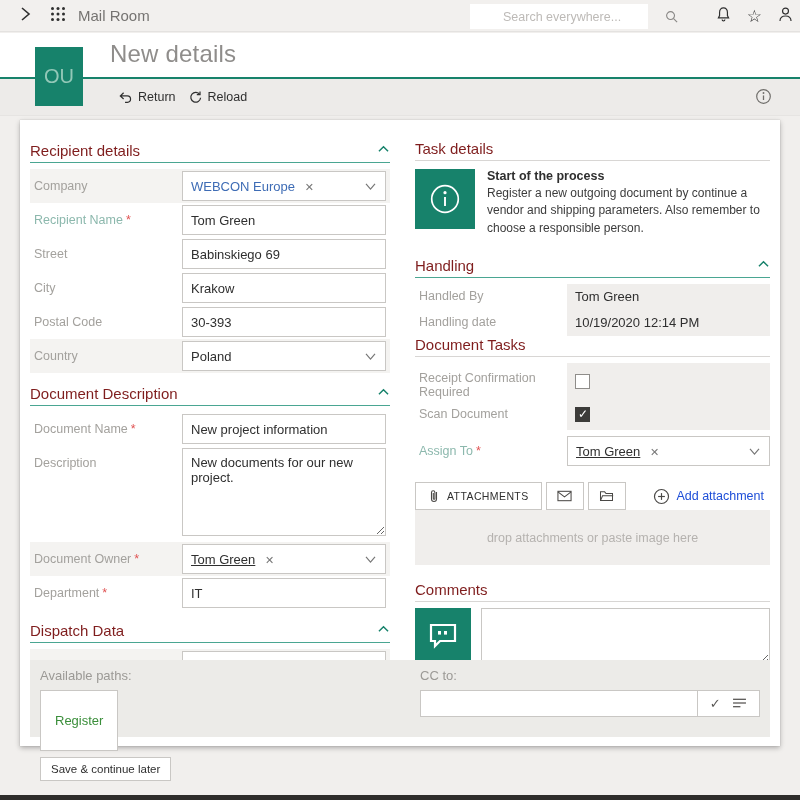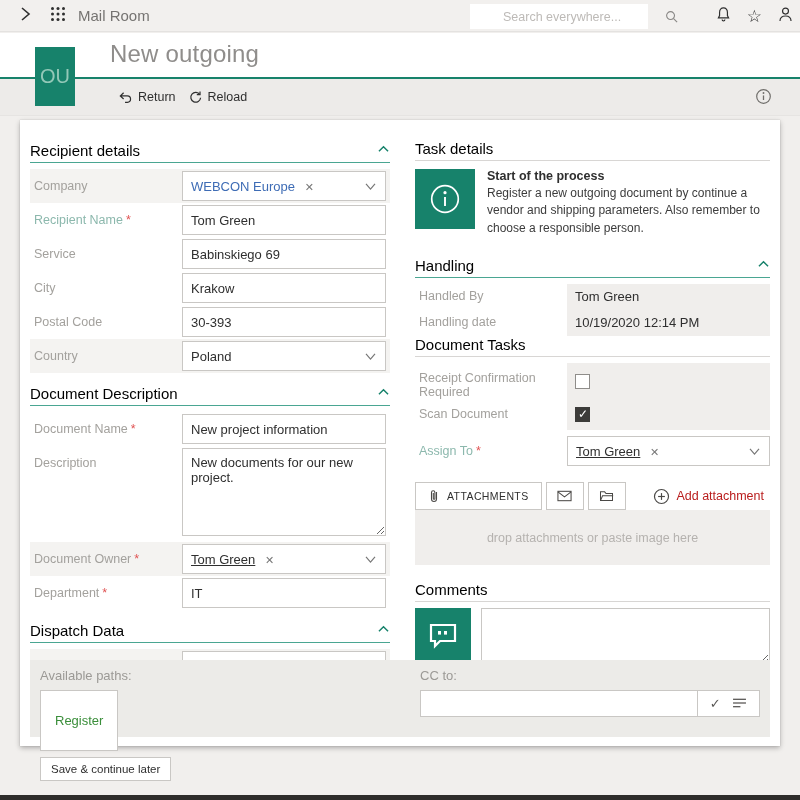--- a/index.html
+++ b/index.html
@@ -27,32 +27,32 @@
   .header-band { position:absolute; top:33px; left:0; width:800px; height:44px; background:#fff; }
   .page-title { position:absolute; left:110px; top:7px; font-size:24px; font-weight:400;
     color:#8f8d8b; letter-spacing:.2px; }
   .teal-rule { position:absolute; top:77px; left:0; width:800px; height:2px; background:#17826b; }
   .toolbar { position:absolute; top:79px; left:0; width:800px; height:37px; background:#edebe9;
     display:flex; align-items:center; border-bottom:1px solid #e6e4e2; }
   .tb-btn { display:flex; align-items:center; gap:5px; font-size:12.5px; color:#2f2f2f;
     cursor:pointer; background:none; border:none; padding:4px 6px; font-family:inherit; }
   .tb-btn.first { margin-left:112px; }
   .info-btn { position:absolute; right:28px; top:9px; cursor:pointer; }
-  .avatar { position:absolute; top:47px; left:35px; width:40px; height:59px; background:#17826b;
+  .avatar { position:absolute; top:47px; left:35px; width:48px; height:59px; background:#17826b;
     color:#93c8b8; font-size:20px; display:flex; align-items:center; justify-content:center; z-index:3; }
   
   .card { position:absolute; top:120px; left:20px; width:760px; height:626px; background:#fff;
     box-shadow:0 2px 5px rgba(0,0,0,.28), 0 0 1px rgba(0,0,0,.2); }
   .columns { position:absolute; top:20px; left:10px; width:740px; display:flex; gap:25px; }
   .col-l { width:360px; flex:none; }
   .col-r { width:355px; flex:none; }
   
   .sec { display:flex; justify-content:space-between; align-items:flex-end;
     padding-bottom:3px; margin-bottom:6px; }
-  .sec .t { font-size:15px; color:#000000; }
+  .sec .t { font-size:15px; color:#7f1d1d; }
   .sec.teal { border-bottom:1px solid #4aa692; }
   .sec.gray { border-bottom:1px solid #d8d6d4; }
   .sec .chev-up { cursor:pointer; padding-bottom:1px; }
   
   .frow { display:flex; align-items:center; min-height:34px; padding:2px 4px 2px 4px; }
   .frow.gray { background:#f4f3f1; }
   .frow.top { align-items:flex-start; }
   .flabel { width:148px; flex:none; font-size:12.5px; color:#a3a19d; padding-top:0; }
   .frow.top .flabel { padding-top:8px; }
   .flabel.hl { color:#8cb8ad; }
@@ -88,21 +88,21 @@
   .assign-row { display:flex; align-items:center; margin-top:6px; }
   .assign-row .rlabel { padding-top:0; }
   .assign-row .fctrl { flex:1; }
   
   .att-bar { display:flex; align-items:center; margin-top:16px; gap:4px; }
   .tab { height:28px; border:1px solid #c9c7c4; background:#fff; display:flex;
     align-items:center; justify-content:center; cursor:pointer; }
   .tab.main { padding:0 12px; gap:7px; font-size:10.5px; color:#2f2f2f; letter-spacing:.4px; }
   .tab.iconic { width:38px; }
   .add-att { margin-left:auto; display:flex; align-items:center; gap:6px;
-    font-size:12.5px; color:#b91c1c; cursor:pointer; background:none; border:none; font-family:inherit; }
+    font-size:12.5px; color:#1d4ed8; cursor:pointer; background:none; border:none; font-family:inherit; }
   .dropzone { height:55px; background:#f0eeec; display:flex; align-items:center;
     justify-content:center; font-size:12.5px; color:#b5b2af; }
   
   .comment-block { display:flex; gap:10px; margin-top:6px; }
   .comment-icon { width:56px; height:56px; background:#17826b; flex:none;
     display:flex; align-items:center; justify-content:center; }
   textarea.comment-ta { flex:1; height:56px; border:1px solid #c9c7c4; resize:both;
     font-family:inherit; font-size:13px; padding:5px 8px; outline:none; color:#2f2f2f; }
   
   .footer { position:absolute; left:10px; top:540px; width:740px; height:77px;
@@ -163,21 +163,21 @@
     <span>
       <svg width="17" height="17" viewBox="0 0 16 16">
         <circle cx="8" cy="4.8" r="2.8" fill="none" stroke="#2f2f2f" stroke-width="1.1"></circle>
         <path d="M2.8 14.2 c0-3.2 2.3-4.8 5.2-4.8 s5.2 1.6 5.2 4.8" fill="none" stroke="#2f2f2f" stroke-width="1.1"></path>
       </svg>
     </span>
   </div>
 </div>
 
 <div class="header-band">
-  <span class="page-title">New outgoing</span>
+  <span class="page-title">New details</span>
 </div>
 <div class="teal-rule"></div>
 <div class="toolbar">
   <button class="tb-btn first">
     <svg width="15" height="15" viewBox="0 0 16 16">
       <path d="M6 3 L2.5 6.3 L6 9.6 M2.5 6.3 H10 a3.4 3.4 0 0 1 0 6.8 H7.5" fill="none" stroke="#2f2f2f" stroke-width="1.3"></path>
     </svg>
     <span>Return</span>
   </button>
   <button class="tb-btn">
@@ -224,21 +224,21 @@
           </div>
         </div>
       </div>
 
       <div class="frow">
         <span class="flabel hl"><span>Recipient Name</span><span class="req">*</span></span>
         <div class="fctrl"><input class="txt" value="Tom Green" style=""></div>
       </div>
 
       <div class="frow">
-        <span class="flabel">Service</span>
+        <span class="flabel">Street</span>
         <div class="fctrl"><input class="txt" value="Babinskiego 69" style=""></div>
       </div>
 
       <div class="frow">
         <span class="flabel">City</span>
         <div class="fctrl"><input class="txt" value="Krakow" style=""></div>
       </div>
 
       <div class="frow">
         <span class="flabel">Postal Code</span>

